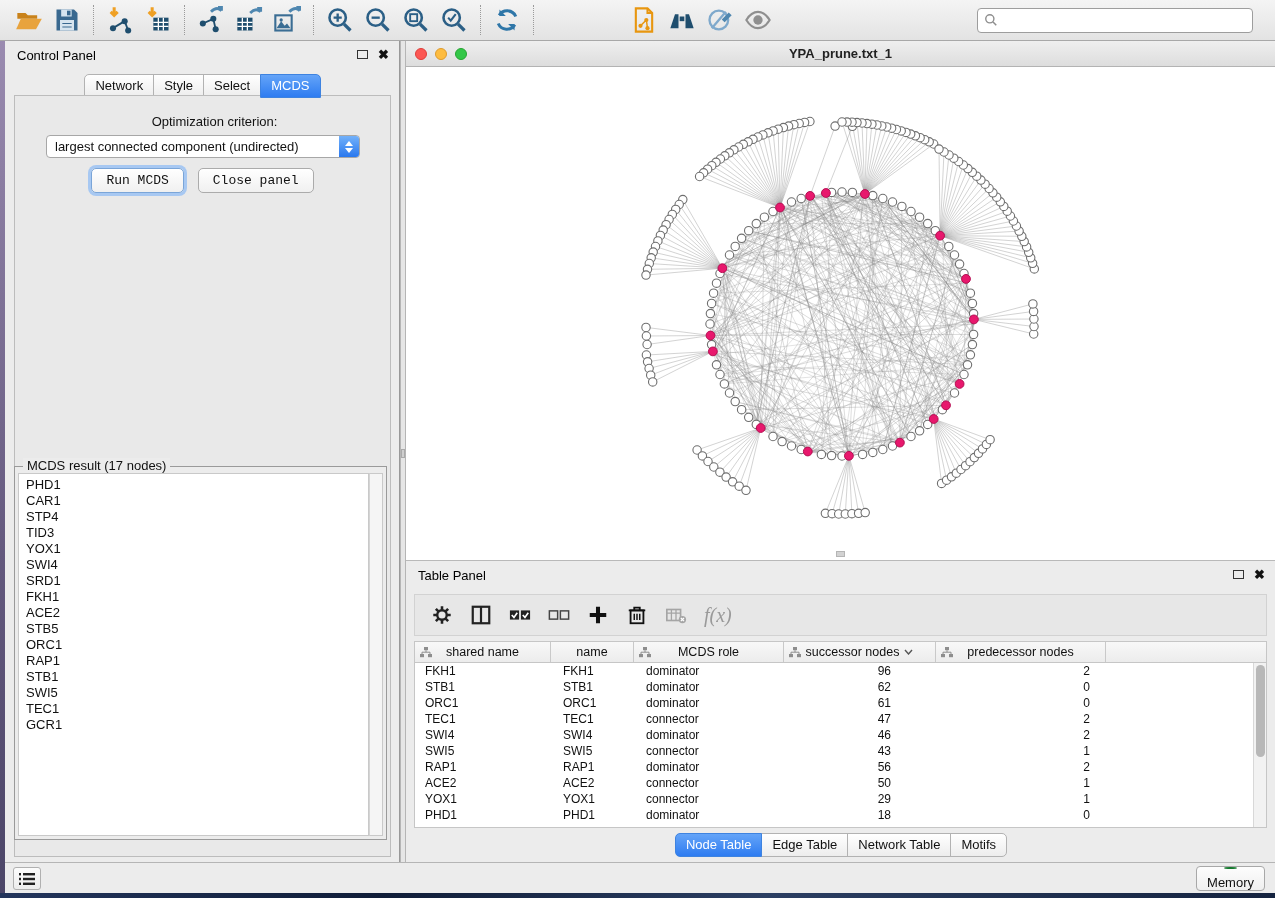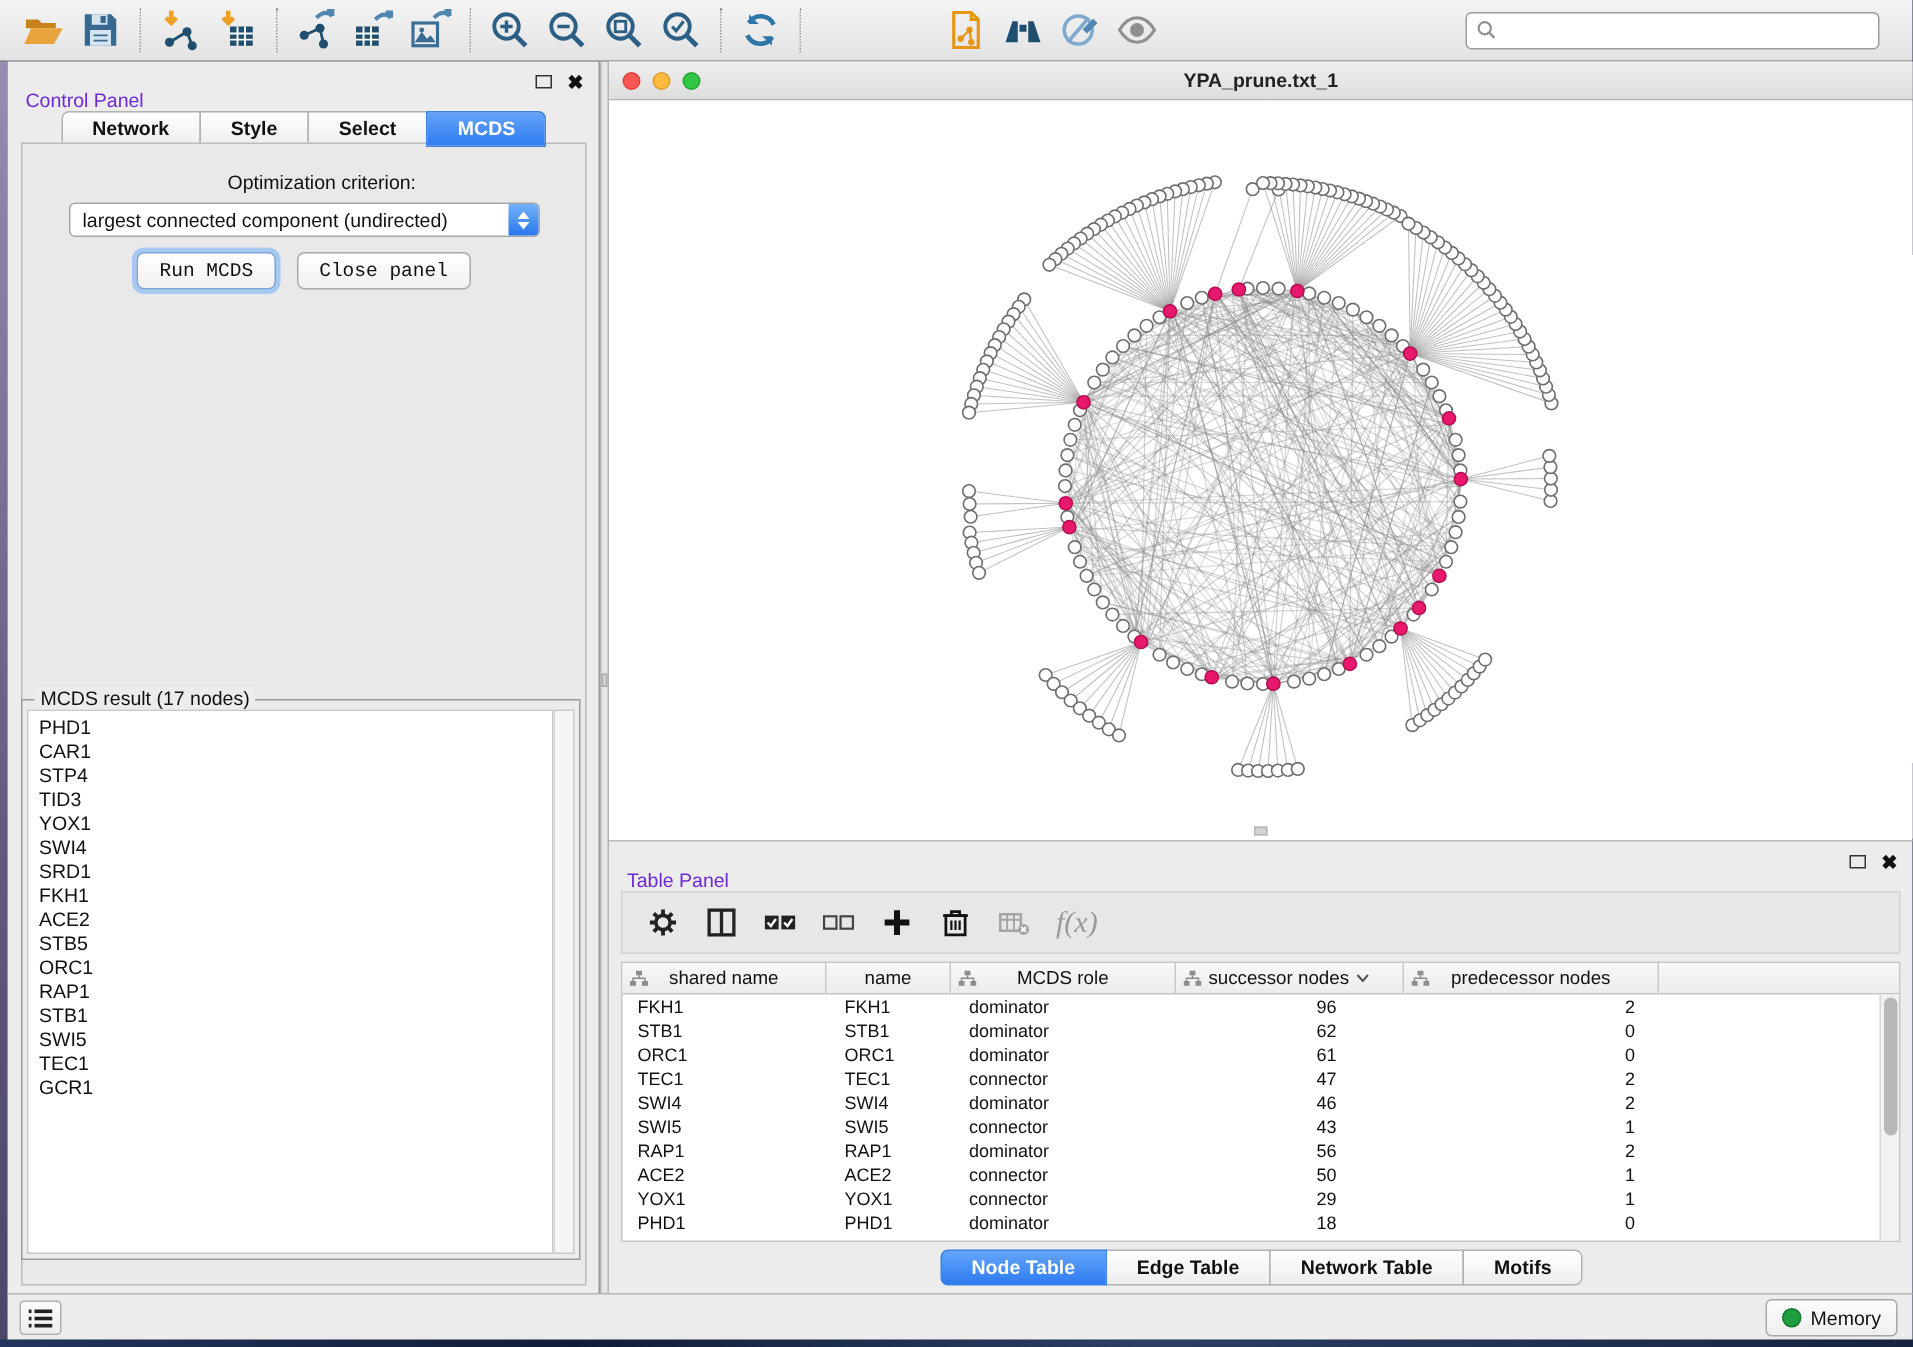--- a/index.html
+++ b/index.html
@@ -21,28 +21,28 @@
   
   .wall-left { position:absolute; left:0; top:41px; width:5px; height:853px;
     background:linear-gradient(#9a8bb0,#64597e 60%,#4c4668); }
   .wall-bottom { position:absolute; left:0; top:893px; width:1275px; height:5px;
     background:linear-gradient(90deg,#23355c,#101d38 30%,#2c3f63 60%,#15233f); }
 
   
   .control-panel { position:absolute; left:5px; top:41px; width:395px; height:821px;
     background:#ececec; border-right:1px solid #989898; }
   .cp-header { position:absolute; left:0; top:0; width:100%; height:30px; }
-  .panel-title { position:absolute; left:12px; top:18px; font-size:13px; color:#6d28d9; }
+  .panel-title { position:absolute; left:12px; top:7px; font-size:13px; color:#000000; }
   .panel-btns { position:absolute; right:10px; top:8px; display:flex; gap:10px; align-items:center; }
   .float-btn { width:11px; height:9px; border:1.5px solid #333; display:inline-block; cursor:pointer; }
   .close-btn { font-size:13px; font-weight:bold; color:#111; line-height:11px; cursor:pointer; }
 
   .tabs-row { display:flex; justify-content:center; position:absolute; left:0; top:33px; width:100%; }
-  .tab { border:1px solid #b2b2b2; background:linear-gradient(#ffffff,#ededed); padding:3px 20px 4px;
-    font-size:13px; color:#111; margin-right:-1px; cursor:pointer; position:relative;font-weight:bold; }
+  .tab { border:1px solid #b2b2b2; background:linear-gradient(#ffffff,#ededed); padding:3px 10px 4px;
+    font-size:13px; color:#111; margin-right:-1px; cursor:pointer; position:relative; }
   .tab:first-child { border-radius:5px 0 0 0; }
   .tab:last-child { border-radius:0 5px 0 0; }
   .tab.active { background:linear-gradient(#64a4f8,#2e7cf1); color:#fff; border-color:#3e83e0; z-index:2; }
 
   .cp-inner { position:absolute; left:9px; top:54px; width:377px; height:762px;
     background:#e9e9e9; border:1px solid #bcbcbc; }
   .crit-label { position:absolute; left:12px; top:18px; width:100%; text-align:center; font-size:13px; }
   .crit-select { position:absolute; left:31px; top:39px; width:314px; height:23px; background:#fff;
     border:1px solid #a7a7a7; border-radius:4px; display:flex; align-items:center; cursor:pointer; }
   .crit-select .val { flex:1; font-size:13px; padding:0 8px; white-space:nowrap; }
@@ -113,21 +113,21 @@
   .tp-tabs .tab { border-radius:0; }
   .tp-tabs .tab:first-child { border-radius:5px 0 0 5px; }
   .tp-tabs .tab:last-child { border-radius:0 5px 5px 0; }
 
   
   .statusbar { position:absolute; left:5px; top:862px; width:1270px; height:31px; background:#ececec;
     border-top:1px solid #b5b5b5; }
   .list-btn { position:absolute; left:8px; top:4px; width:28px; height:23px; background:linear-gradient(#fcfcfc,#ededed);
     border:1px solid #b0b0b0; border-radius:3px; display:flex; align-items:center; justify-content:center; cursor:pointer; }
   .mem-btn { position:absolute; right:10px; top:3px; height:25px; background:linear-gradient(#fdfdfd,#efefef);
-    border:1px solid #a8a8a8; border-radius:4px; display:flex; align-items:center; gap:6px; padding:0 10px; cursor:pointer; }
+    border:1px solid #a8a8a8; border-radius:4px; display:flex; align-items:center; gap:6px; padding:0 10px; cursor:pointer;flex-direction:column; }
   .mem-dot { width:13px; height:13px; border-radius:50%; background:#1e9e3e; border:1px solid #14782d; }
   .mem-label { font-size:13px; }
 </style>
 </head>
 <body>
 
 <div class="toolbar">
   <svg class="tbi" viewBox="0 0 24 24">
     <path d="M2 6h7l2 2h8v3H2z" fill="#c9821a"></path>
       <path d="M1 20l4-9h18l-5 9z" fill="#e8a33d"></path>

